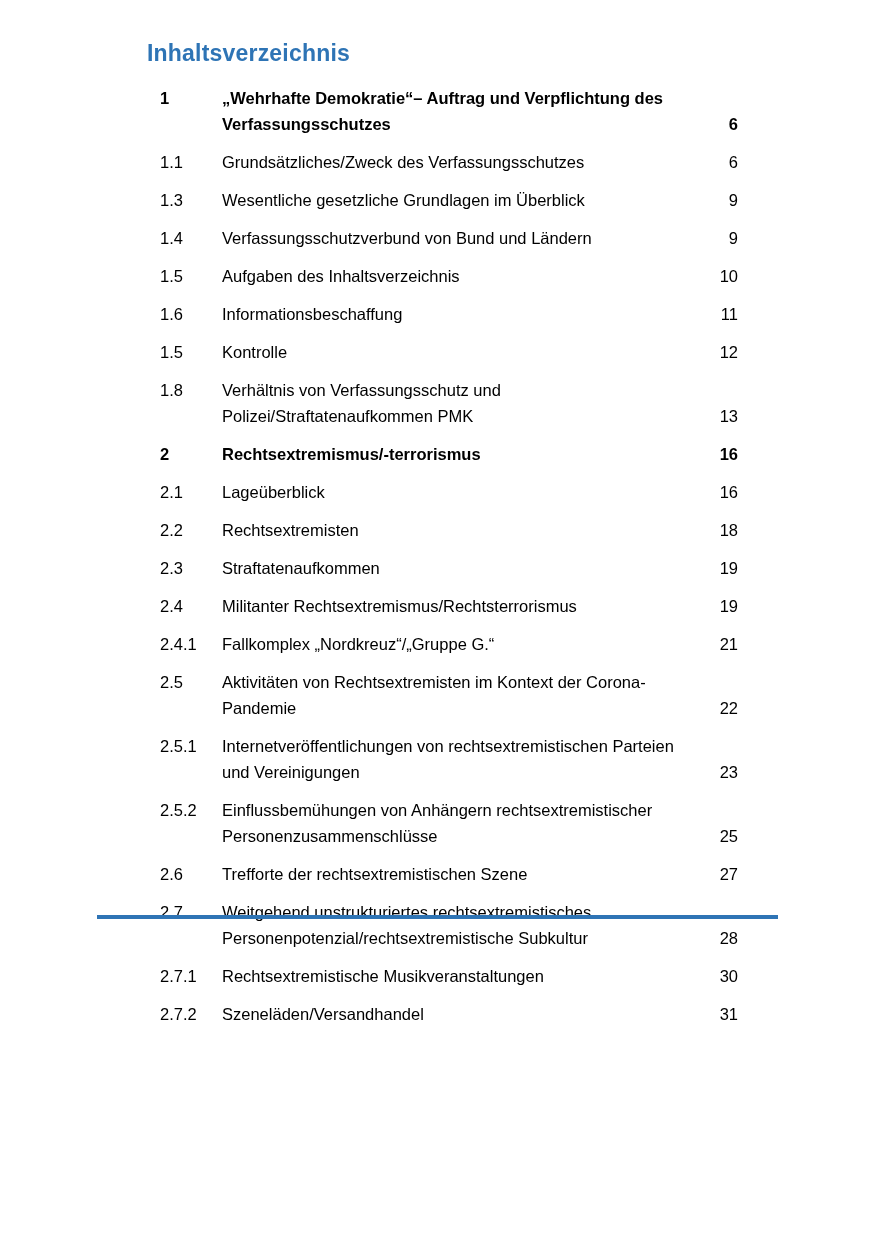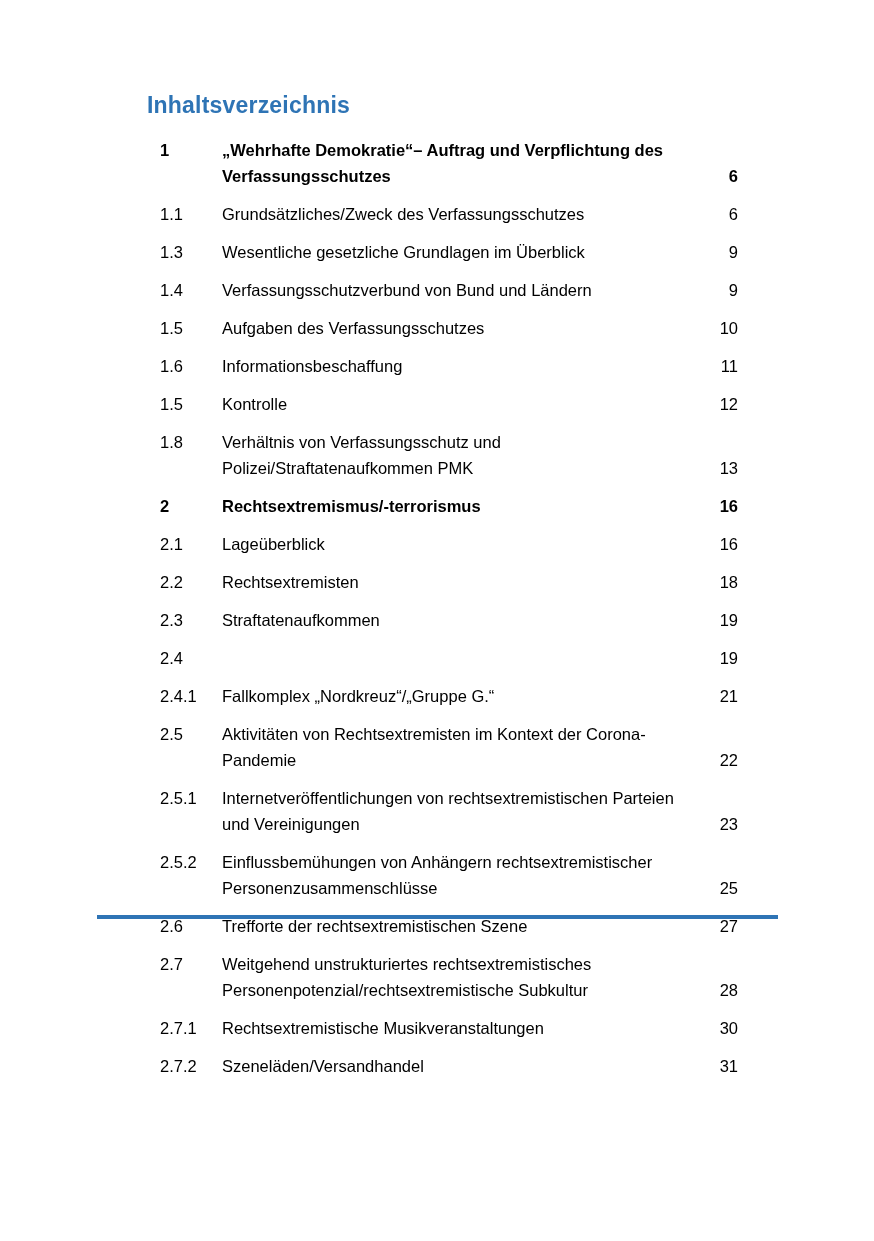--- a/index.html
+++ b/index.html
@@ -9,21 +9,21 @@
     background: #ffffff;
     font-family: "Liberation Sans", sans-serif;
     color: #000000;
     position: relative;
     overflow: hidden;
   }
   .page {
     position: relative;
     width: 874px;
     height: 926px;
-    padding-top: 92px;
+    padding-top: 40px;
   }
   .toc-heading {
     margin-left: 147px;
     color: var(--heading-color, #2E74B5);
     font-size: 23px;
     font-weight: 700;
     letter-spacing: 0.2px;
     margin-bottom: 18px;
   }
   .toc-list {
@@ -85,21 +85,21 @@
     <span class="toc-title">Wesentliche gesetzliche Grundlagen im Überblick</span>
     <span class="toc-page">9</span>
   </div>
       <div class="toc-row">
     <span class="toc-num">1.4</span>
     <span class="toc-title">Verfassungsschutzverbund von Bund und Ländern</span>
     <span class="toc-page">9</span>
   </div>
       <div class="toc-row">
     <span class="toc-num">1.5</span>
-    <span class="toc-title">Aufgaben des Verfassungsschutzes</span>
+    <span class="toc-title">Aufgaben des Inhaltsverzeichnis</span>
     <span class="toc-page">10</span>
   </div>
       <div class="toc-row">
     <span class="toc-num">1.6</span>
     <span class="toc-title">Informationsbeschaffung</span>
     <span class="toc-page">11</span>
   </div>
       <div class="toc-row">
     <span class="toc-num">1.5</span>
     <span class="toc-title">Kontrolle</span>
@@ -126,20 +126,21 @@
     <span class="toc-title">Rechtsextremisten</span>
     <span class="toc-page">18</span>
   </div>
       <div class="toc-row">
     <span class="toc-num">2.3</span>
     <span class="toc-title">Straftatenaufkommen</span>
     <span class="toc-page">19</span>
   </div>
       <div class="toc-row">
     <span class="toc-num">2.4</span>
+    <span class="toc-title">Militanter Rechtsextremismus/Rechtsterrorismus</span>
     <span class="toc-page">19</span>
   </div>
       <div class="toc-row">
     <span class="toc-num">2.4.1</span>
     <span class="toc-title">Fallkomplex „Nordkreuz“/„Gruppe G.“</span>
     <span class="toc-page">21</span>
   </div>
       <div class="toc-row">
     <span class="toc-num">2.5</span>
     <span class="toc-title">Aktivitäten von Rechtsextremisten im Kontext der Corona-

